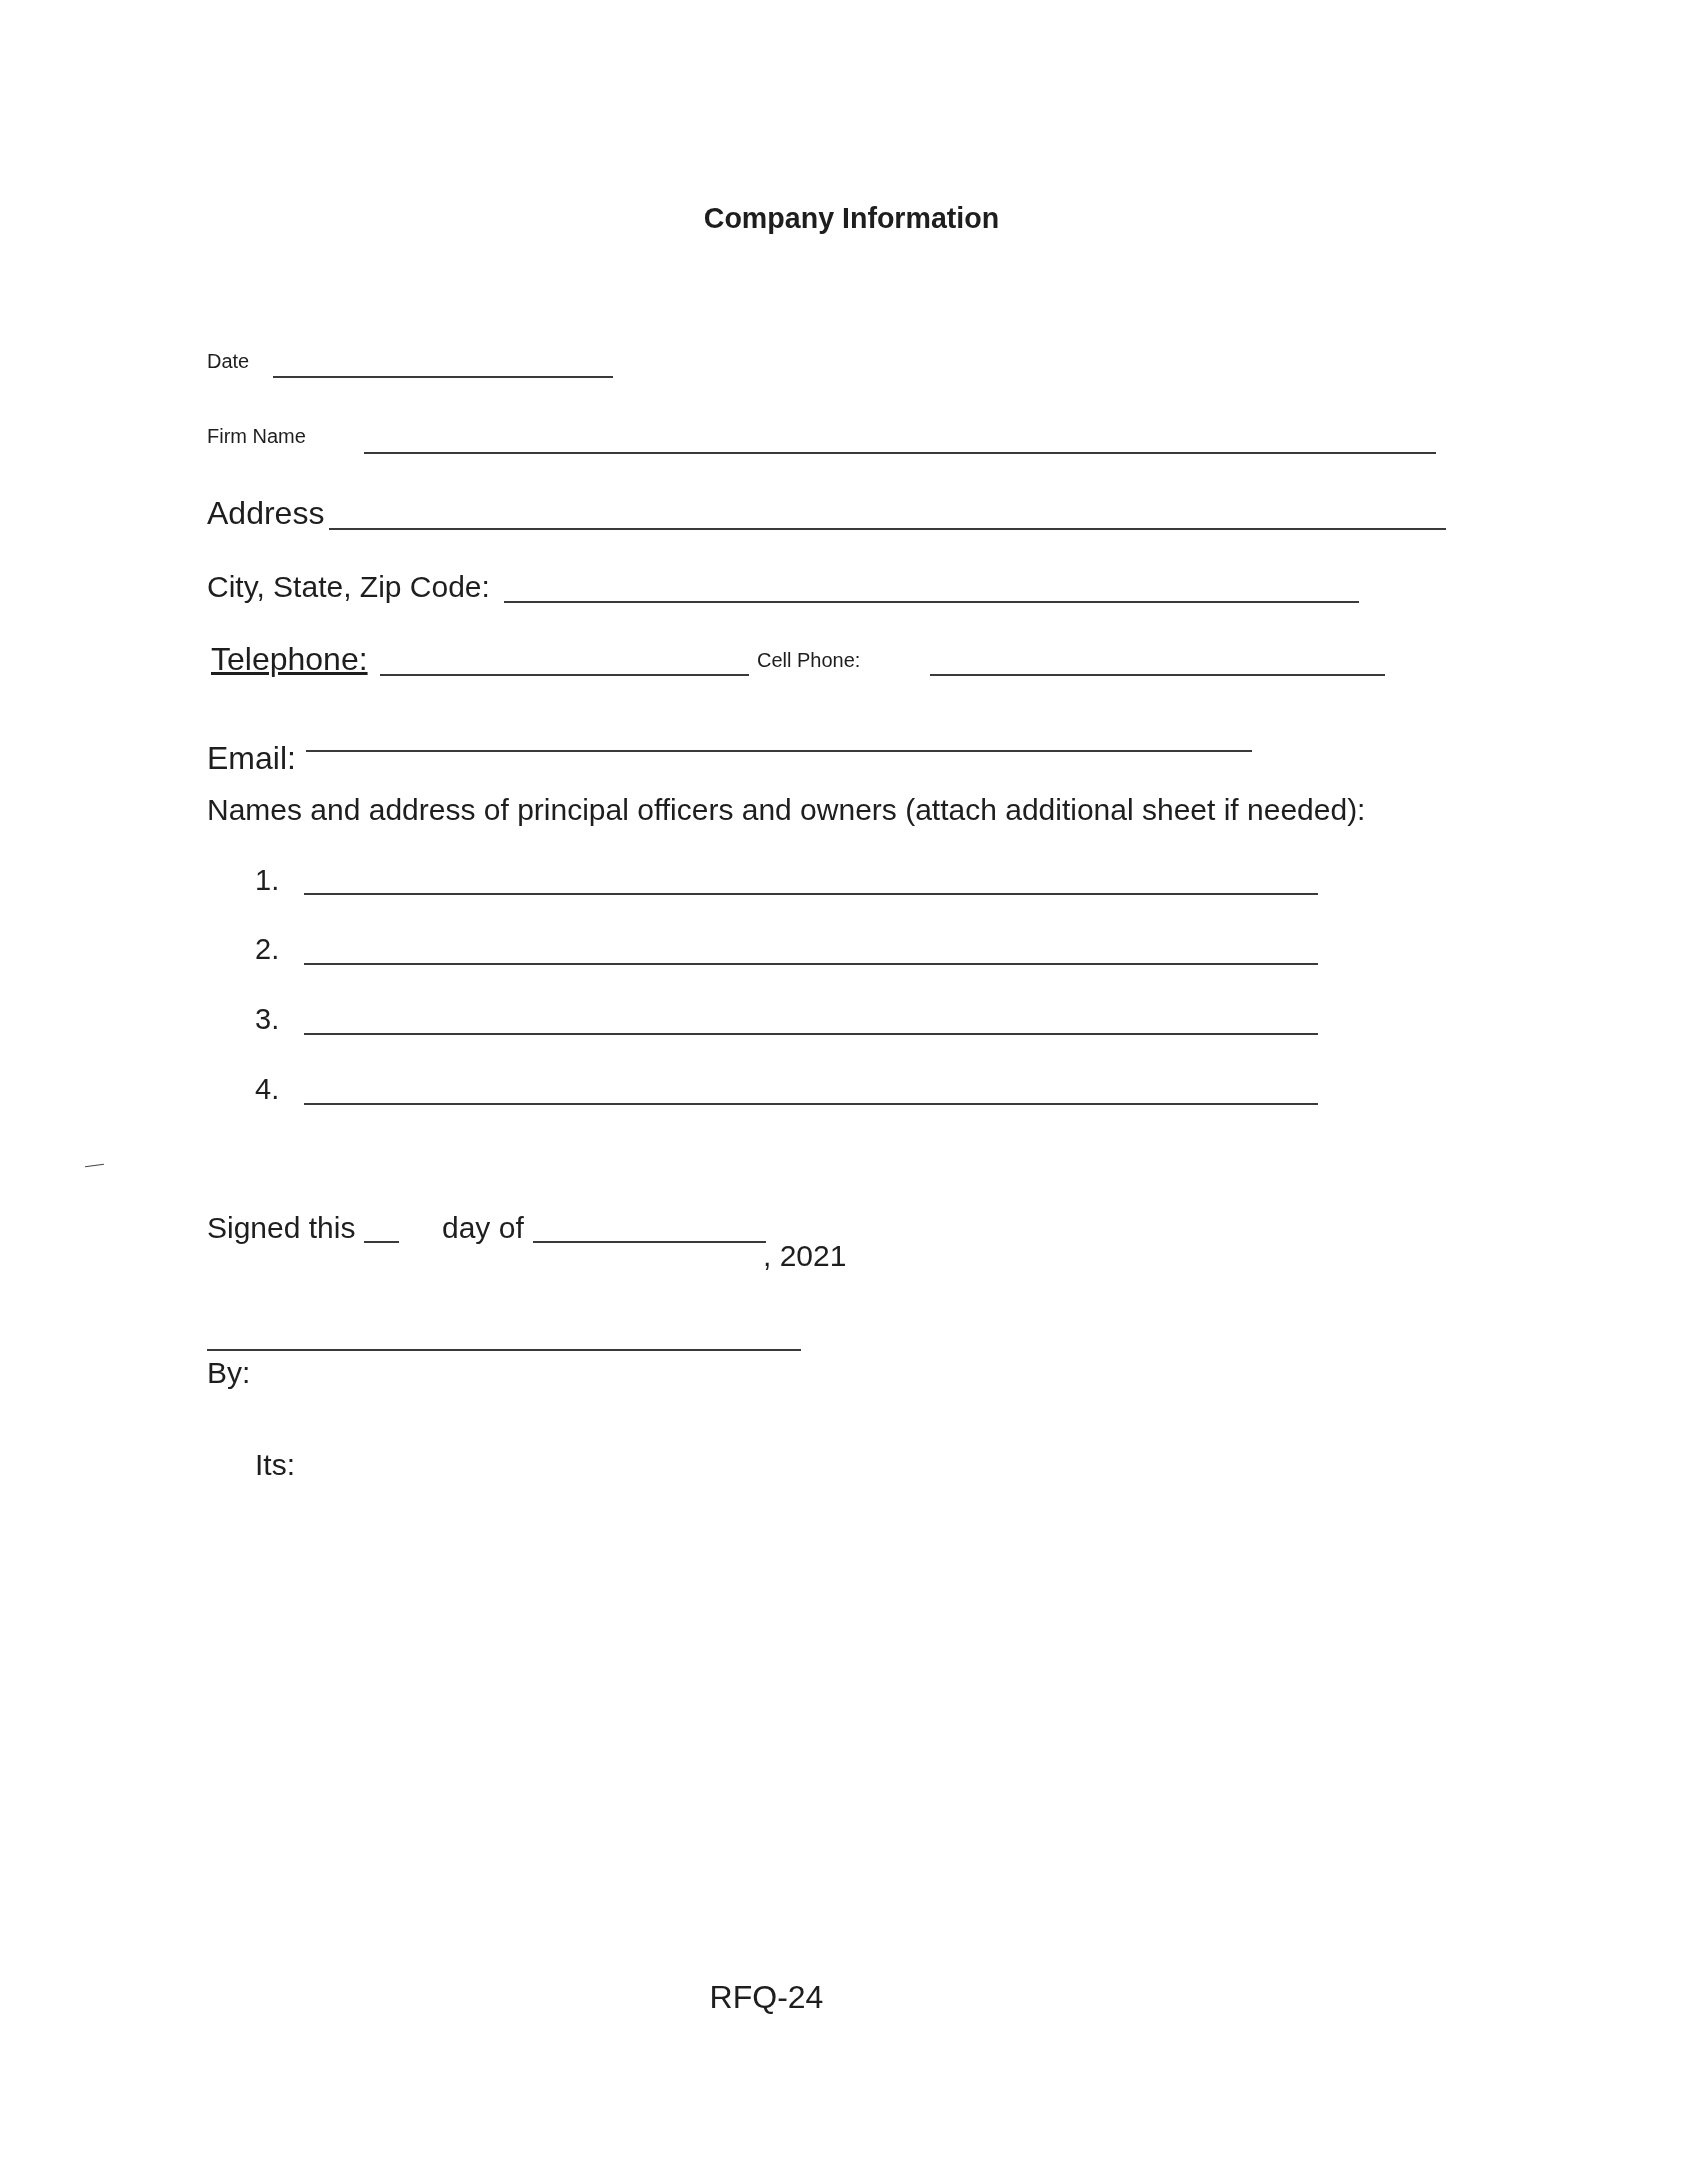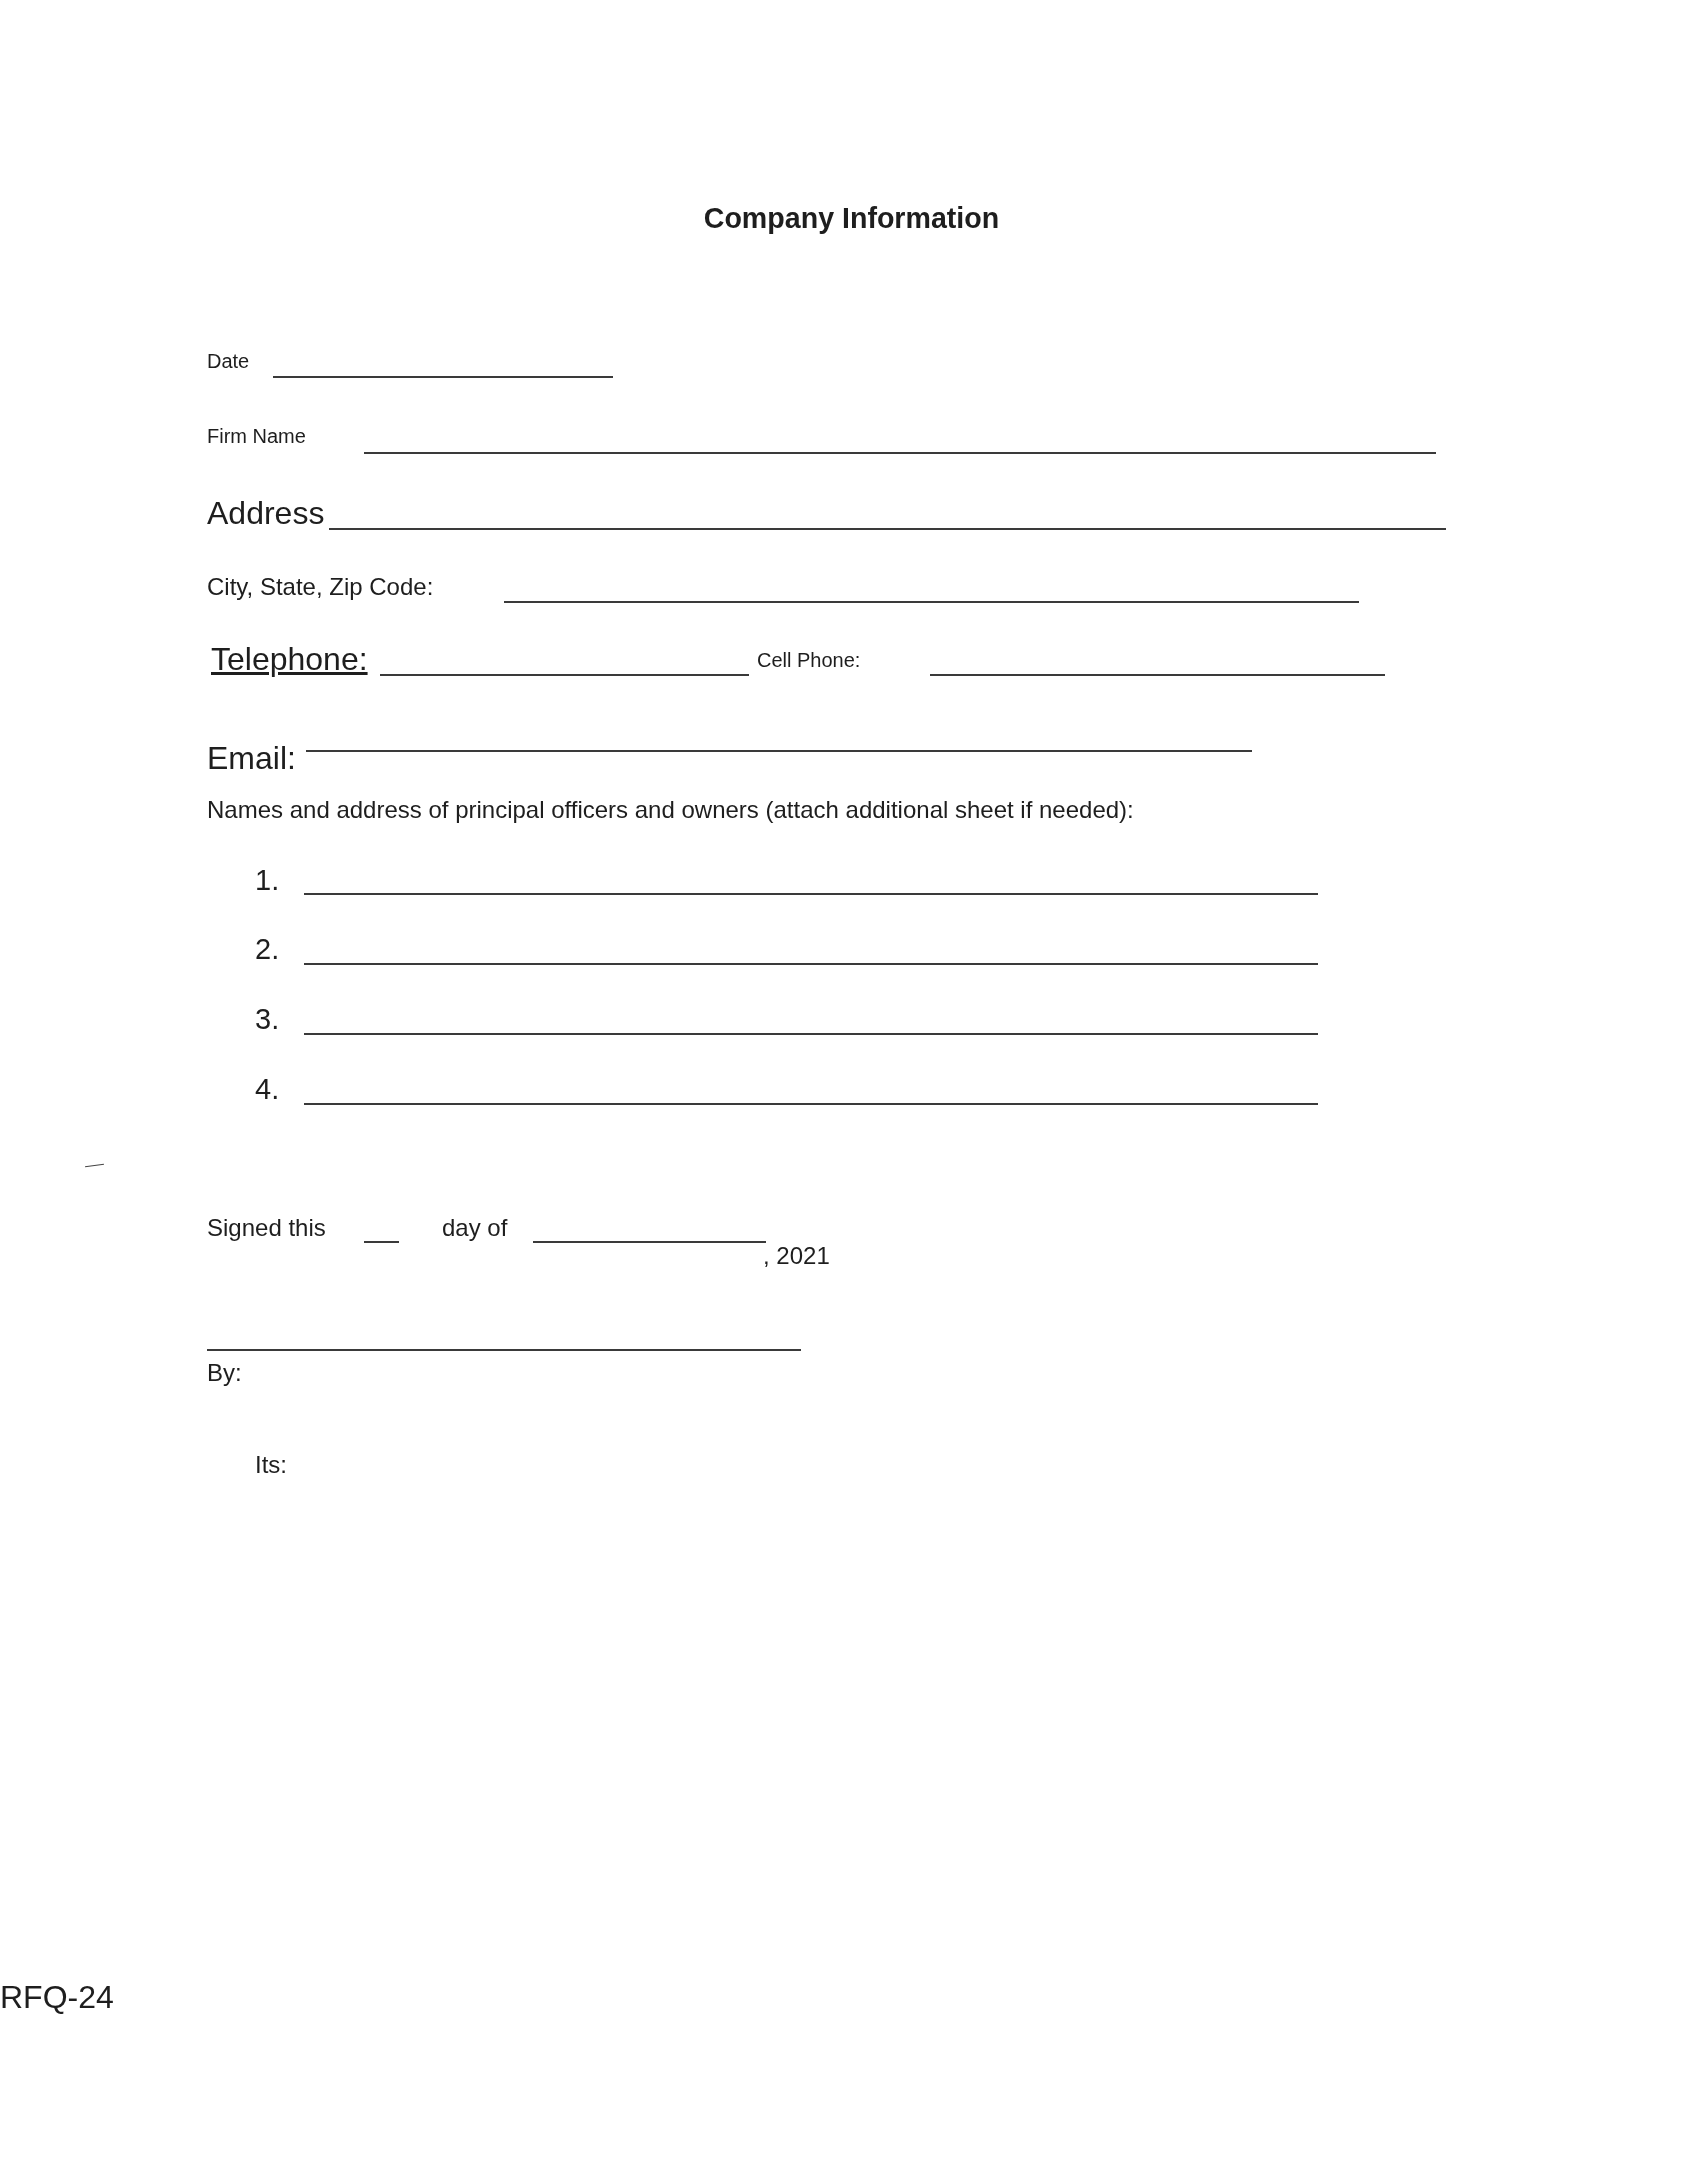--- a/index.html
+++ b/index.html
@@ -22,32 +22,32 @@
       font-weight: bold;
       font-size: 28.6px;
       padding-left: 8px;
     }
     .label {
       font-size: 20px;
       line-height: 37px;
       white-space: nowrap;
     }
     .label.lg { font-size: 32px; }
-    .label.sm { font-size: 24px; }
+    .label.sm { font-size: 30px; }
     .line {
       height: 0;
       border-bottom: 2.5px solid #3a3a3a;
     }
     .num {
       font-size: 29px;
       line-height: 37px;
     }
     .footer {
       left: 0; width: 1533px; top: 1979px;
-      text-align: left;
+      text-align: center;
       font-size: 32px;
     }
     .stray-mark {
       left: 85px; top: 1165px;
       width: 18.5px; height: 0;
       border-bottom: 1.7px solid #444;
       transform: rotate(-8deg);
     }
   </style>
 </head>

